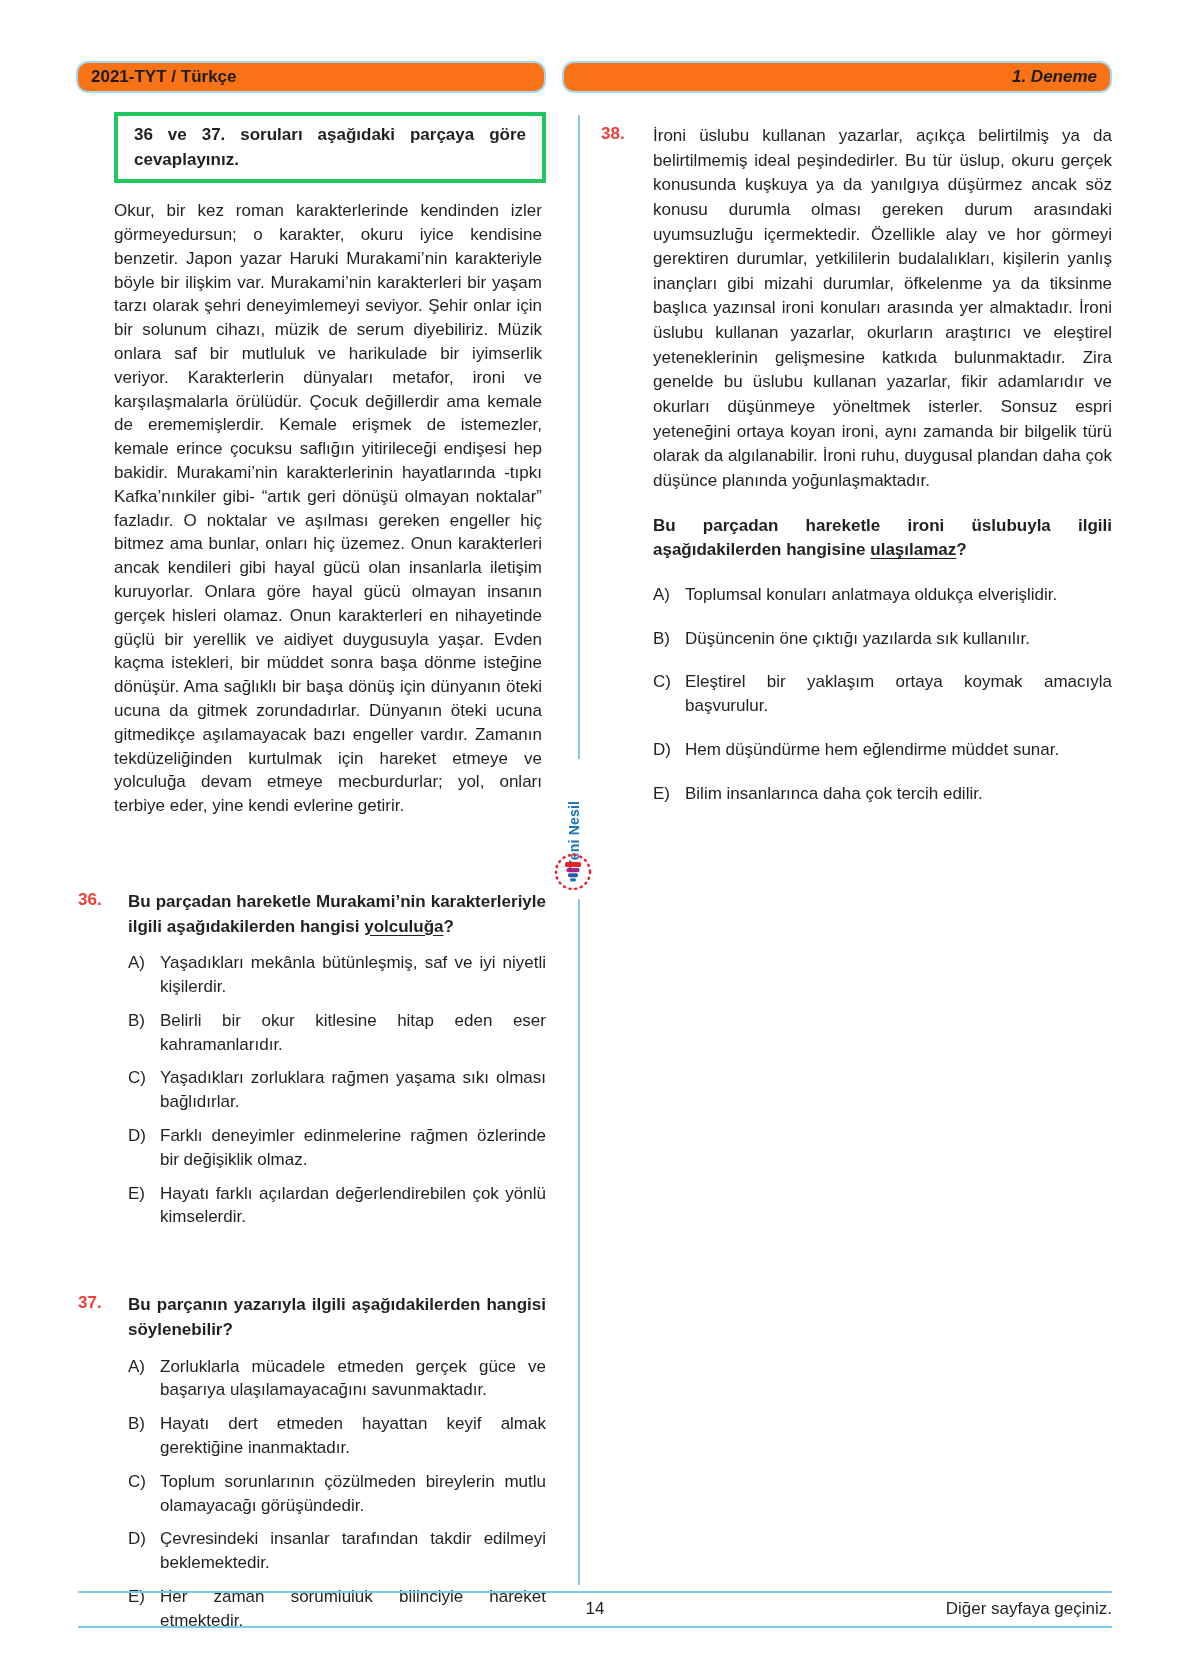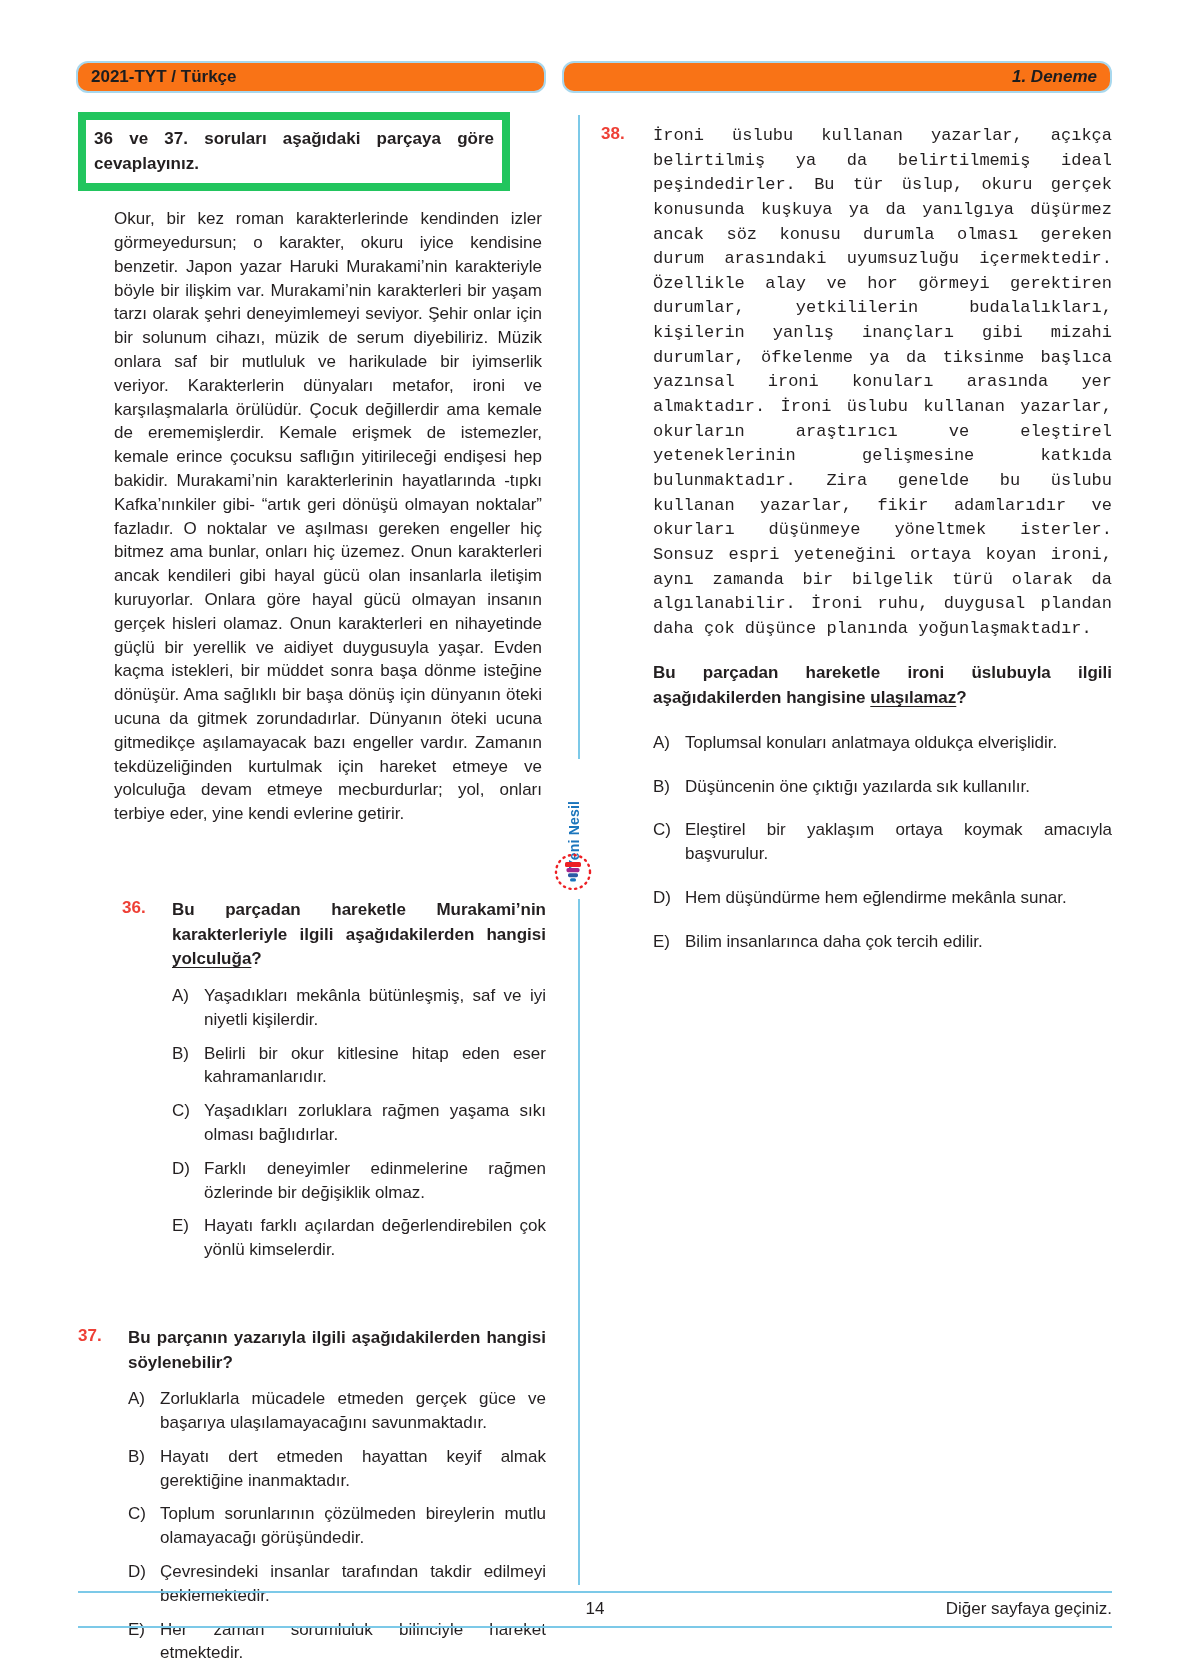--- a/index.html
+++ b/index.html
@@ -27,39 +27,39 @@
     transform-origin:0 100%; font-size:14px; font-weight:bold; color:#1b75bc;
     white-space:nowrap; letter-spacing:0.2px;
   }
   .logo-icon { position:absolute; left:553px; top:852px; width:40px; height:40px; }
 
   
   .col-left  { position:absolute; left:78px;  top:112px; width:468px; }
   .col-right { position:absolute; left:601px; top:112px; width:511px; }
 
   .instruction-box {
-    box-sizing:border-box; width:432px;
-    border:8px solid #22c55e; padding:7px 8px; font-size:17px; font-weight:bold;
+    margin-left:36px; box-sizing:border-box; width:432px;
+    border:4px solid #22c55e; padding:7px 16px; font-size:17px; font-weight:bold;
     line-height:1.45; text-align:justify;
   }
   .passage {
     margin:16px 0 0 36px; width:428px; font-size:17px; line-height:1.4;
     text-align:justify;
   }
   .question { display:flex; align-items:flex-start;gap:14px; }
-  .q36 { margin-top:72px;margin-left:44px; }
+  .q36 { margin-top:72px; }
   .q37 { margin-top:64px; }
   .q38 { margin-top:12px; }
   .qnum { width:36px; flex-shrink:0; font-size:17px; font-weight:bold; color:#ee4036; }
   .col-right .qnum { width:38px; }
   .qbody { flex:1; min-width:0; }
   .stem { margin:0; font-size:17px; font-weight:bold; line-height:1.45; text-align:justify; }
   .stem-gap { margin-top:20px; }
   .u { text-decoration:underline; text-underline-offset:3px; }
-  .q-passage { margin:0 0 0 0; font-size:17px; line-height:1.45; text-align:justify;font-family:Liberation Mono, monospace; }
+  .q-passage { margin:0 0 0 0; font-size:17px; line-height:1.45; text-align:justify; }
   .q-options { margin-top:12px; }
   .option { display:flex; margin-top:10px; font-size:17px; line-height:1.4; }
   .q-options-spread .option { margin-top:20px; }
   .opt-letter { width:32px; flex-shrink:0; }
   .opt-text { flex:1; min-width:0; text-align:justify; }
 
   
   .fline { position:absolute; left:78px; width:1034px; height:2px; background:#7cc9e8; }
   .fline-top { top:1591px; }
   .fline-bottom { top:1626px; }
@@ -172,21 +172,21 @@
           <div class="option">
               <span class="opt-letter">B)</span>
               <span class="opt-text">Düşüncenin öne çıktığı yazılarda sık kullanılır.</span>
             </div>
           <div class="option">
               <span class="opt-letter">C)</span>
               <span class="opt-text">Eleştirel bir yaklaşım ortaya koymak amacıyla başvurulur.</span>
             </div>
           <div class="option">
               <span class="opt-letter">D)</span>
-              <span class="opt-text">Hem düşündürme hem eğlendirme mekânla sunar.</span>
+              <span class="opt-text">Hem düşündürme hem eğlendirme müddet sunar.</span>
             </div>
           <div class="option">
               <span class="opt-letter">E)</span>
               <span class="opt-text">Bilim insanlarınca daha çok tercih edilir.</span>
             </div>
         </div>
       </div>
     </div>
   </div>
 

